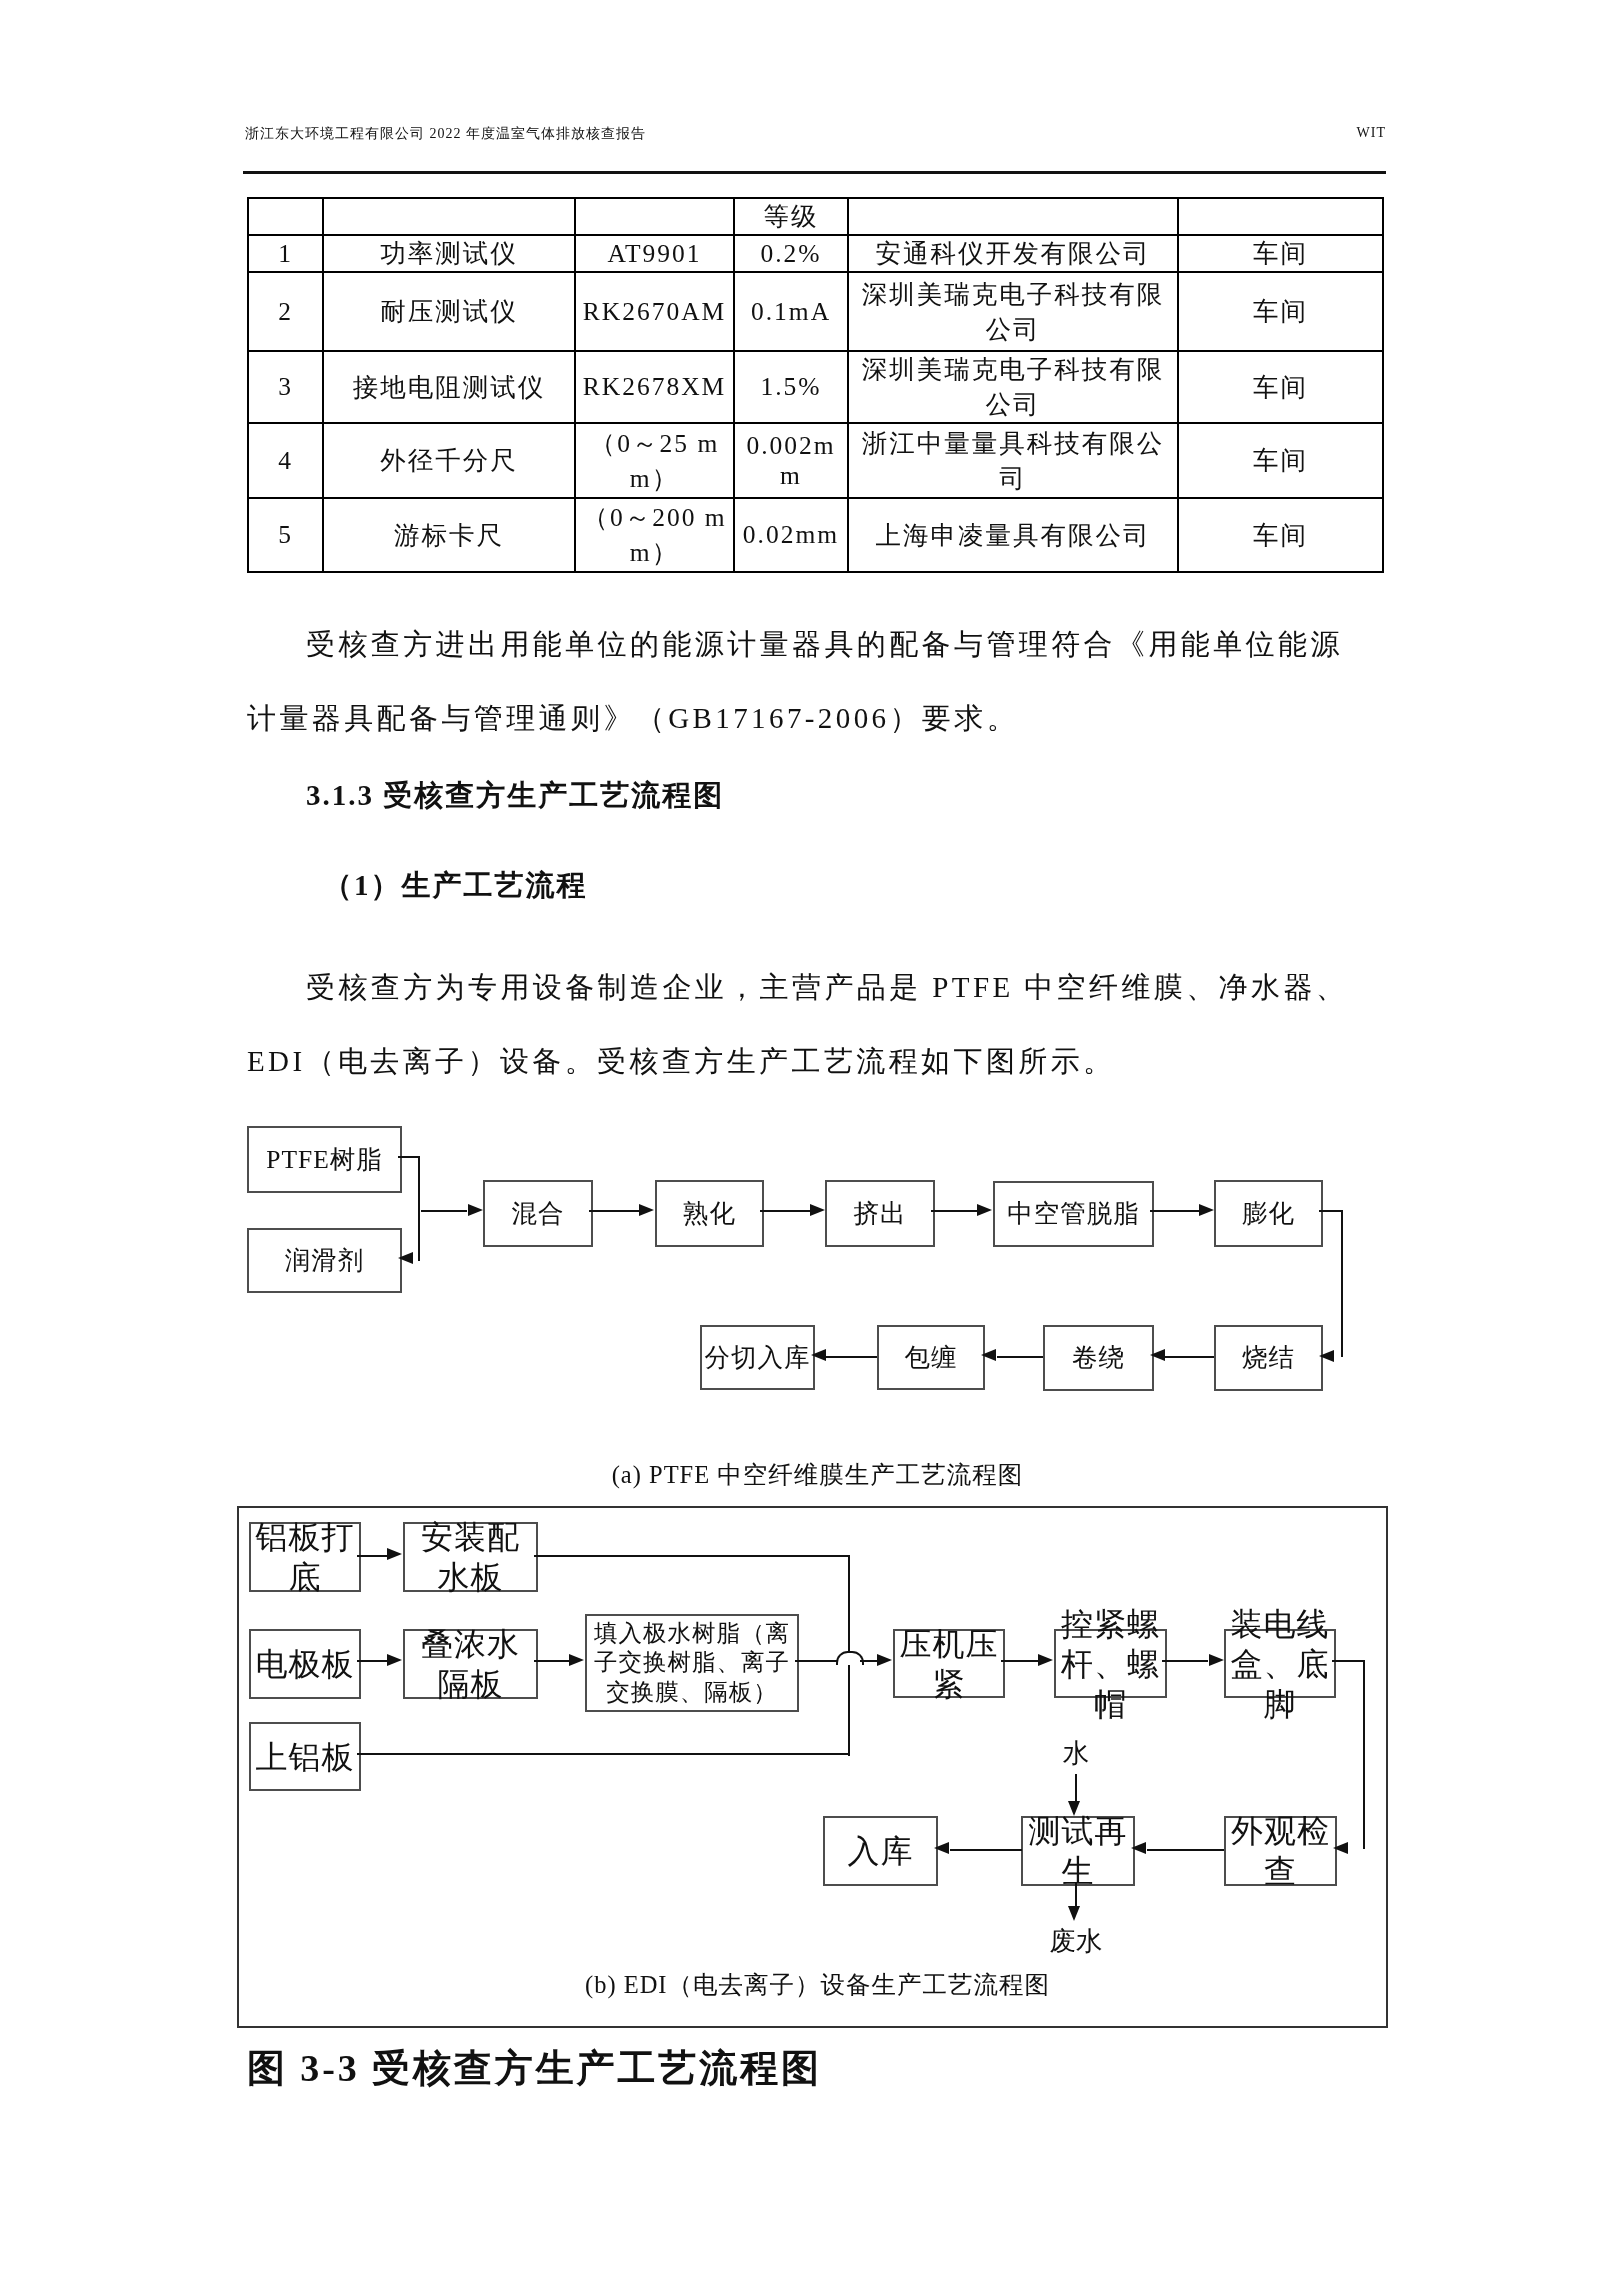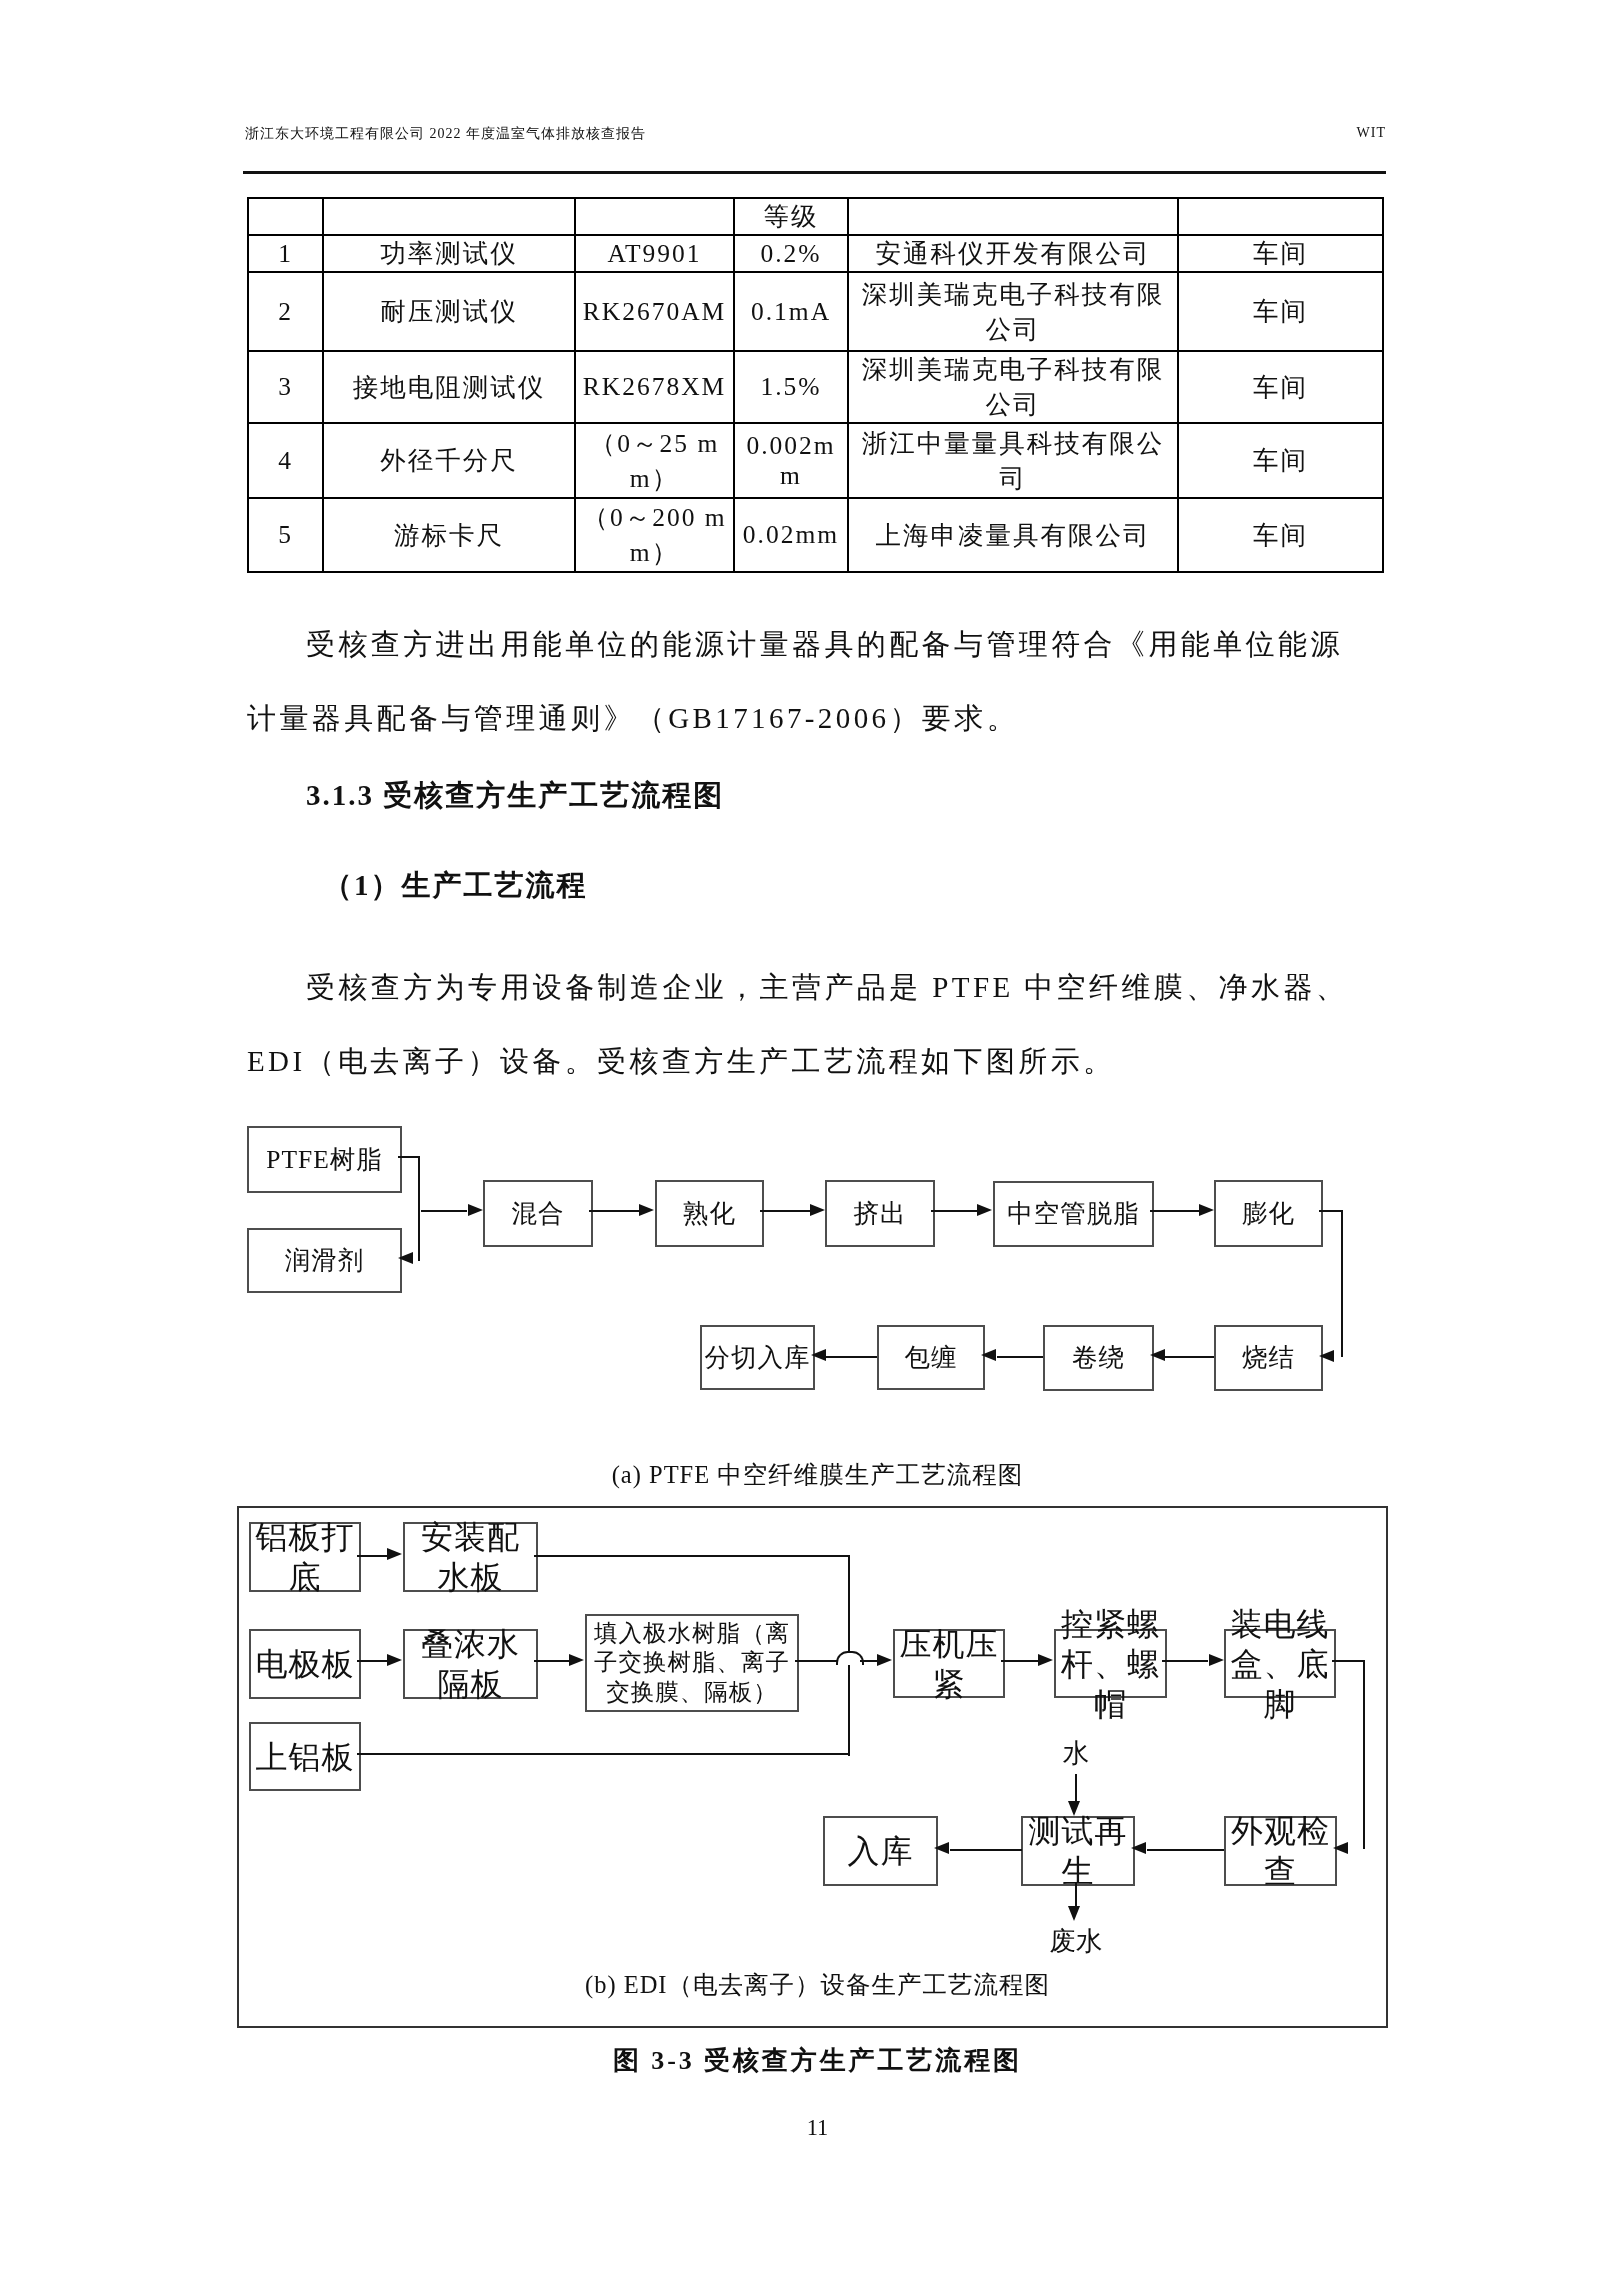--- a/index.html
+++ b/index.html
@@ -32,21 +32,21 @@
   .ar { width:0; height:0; border-top:6.9px solid transparent; border-bottom:6.9px solid transparent;
         border-left:15.7px solid #111; }
   .al { width:0; height:0; border-top:6.9px solid transparent; border-bottom:6.9px solid transparent;
         border-right:15.7px solid #111; }
   .ad { width:0; height:0; border-left:6.9px solid transparent; border-right:6.9px solid transparent;
         border-top:15.7px solid #111; }
   .jump { width:23.5px; height:11.8px; border:2px solid #111; border-bottom:none;
           border-radius:11.8px 11.8px 0 0; background:#fff; }
   .caption { width:1141px; left:247px; text-align:center; font-size:24.5px; letter-spacing:1px; }
   .flowlabel { width:110px; text-align:center; font-size:26.5px; }
-  #fig-title { width:1141px; left:247px; top:2043px; text-align:center; font-size:26px;
+  #fig-title { width:1141px; left:247px; top:2043px; text-align:left; font-size:38px;
                font-weight:bold; letter-spacing:2.9px; }
   #page-num { width:1141px; left:247px; top:2115px; text-align:center; font-size:22.5px; }
   #flowb-frame { left:237px; top:1506px; width:1147px; height:518px; border:2px solid #333; }
 </style>
 </head>
 <body>
 
 <div id="page">
 
   <div id="hdr" class="abs">
@@ -205,16 +205,15 @@
   <div class="abs hl" style="left:950px; top:1849px; width:72px"></div>
   <div class="abs al" style="left:934px; top:1842px"></div>
 
   <div class="abs vl" style="left:1075px; top:1882px; height:24.5px"></div>
   <div class="abs ad" style="left:1068px; top:1906px"></div>
   <div class="abs flowlabel" style="left:1021px; top:1923px">废水</div>
 
   <div class="abs caption" style="top:1968px">(b) EDI（电去离子）设备生产工艺流程图</div>
 
   <div id="fig-title" class="abs">图 3-3 受核查方生产工艺流程图</div>
-  <div id="page-num" class="abs">11</div>
 
 </div>
 
 
 </body></html>

